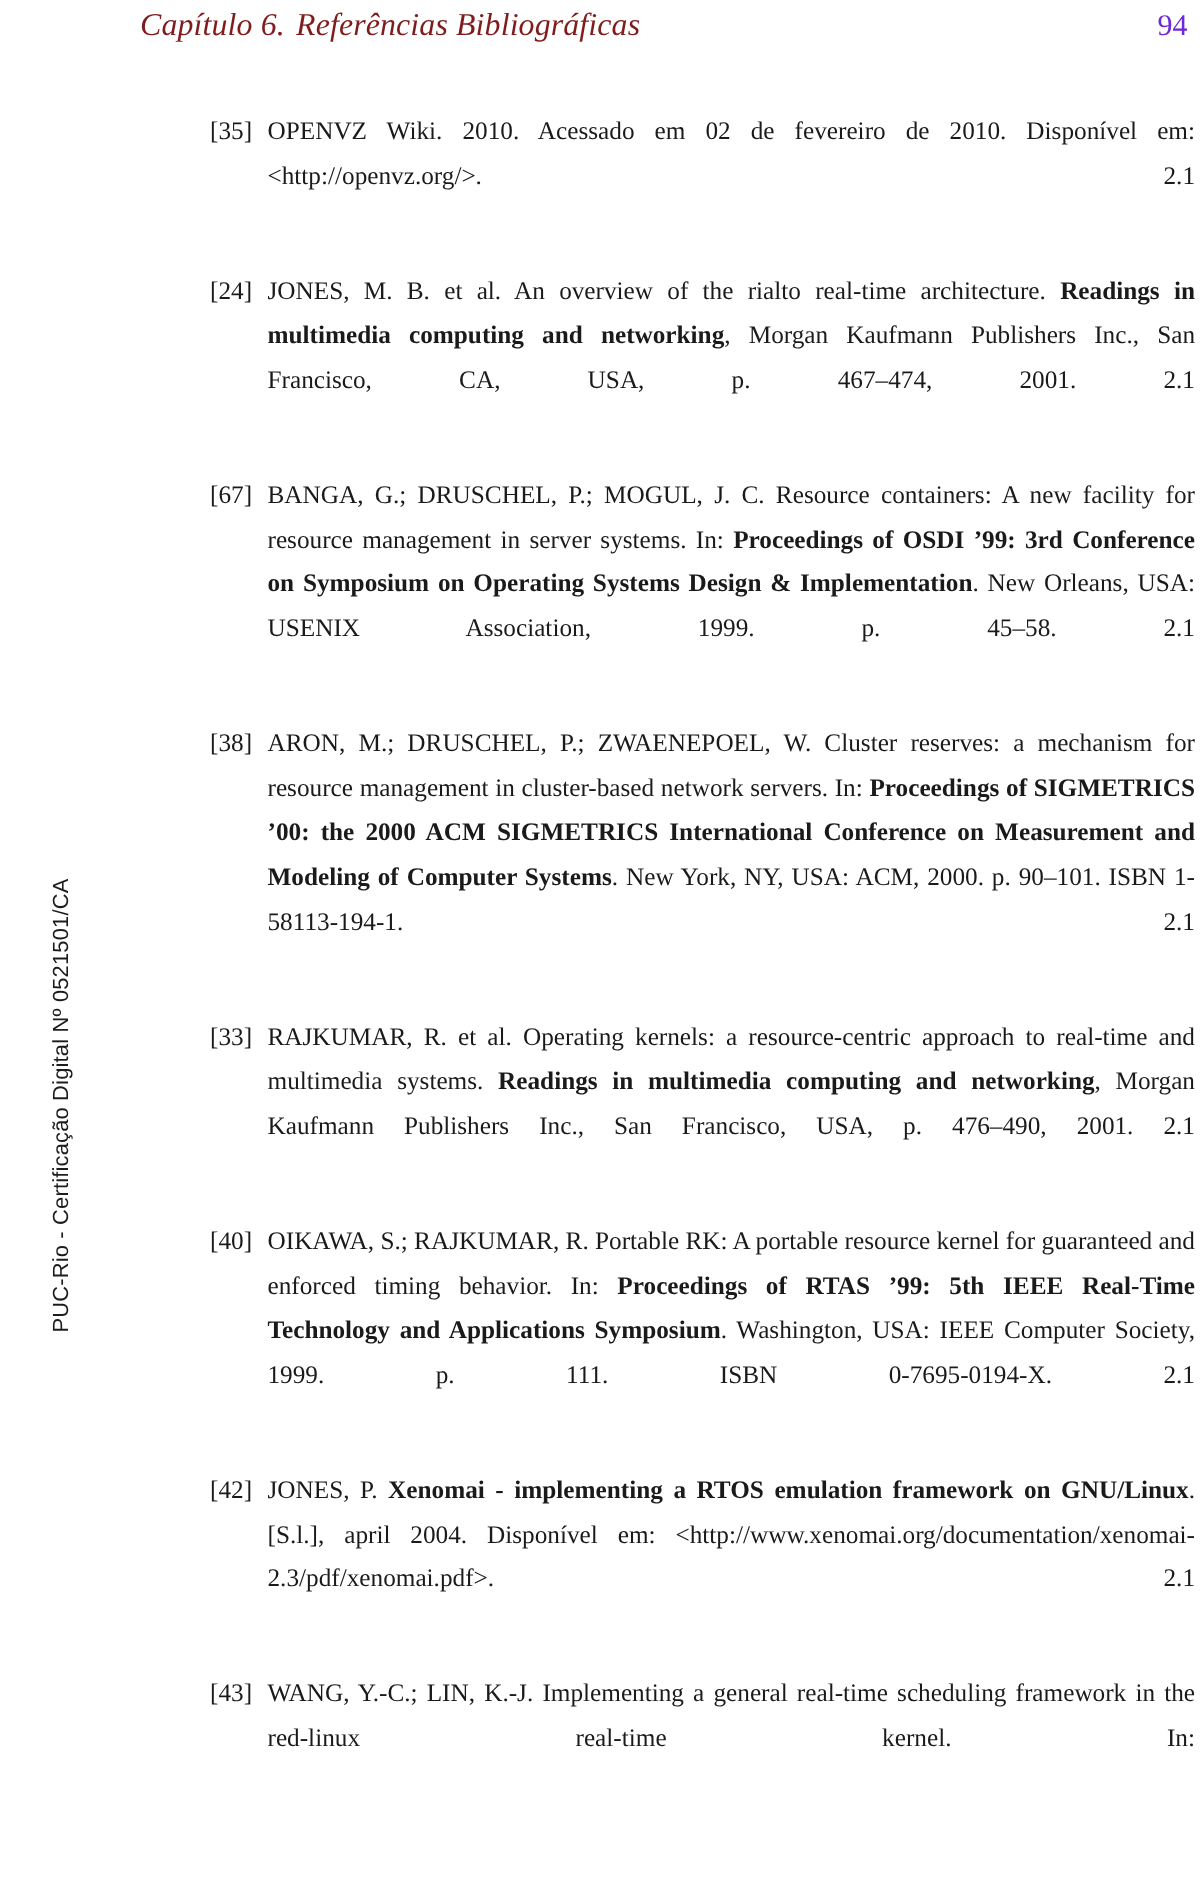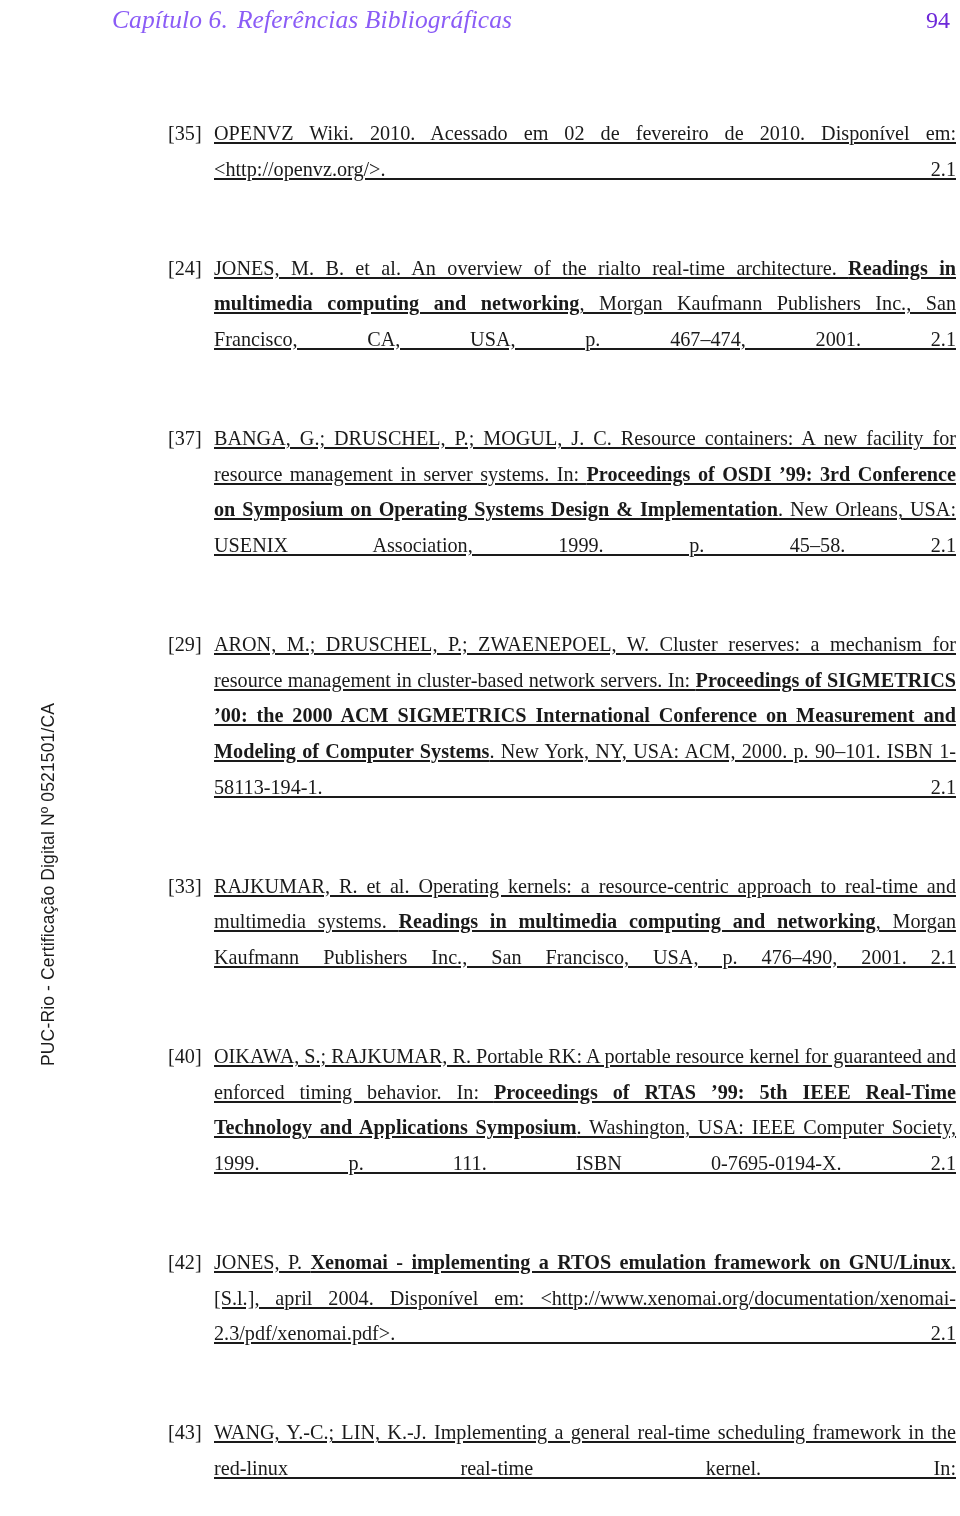--- a/index.html
+++ b/index.html
@@ -25,21 +25,21 @@
     width: 838px;
     height: 34px;
     display: flex;
     align-items: baseline;
     justify-content: space-between;
   }
   #page-header .chapter-line {
     font-style: italic;
     font-size: 25.5px;
     letter-spacing: 0.1px;
-    color: #8b5cf6;
+    color: #7f1d1d;
     white-space: nowrap;
   }
   #page-header .chapter-line .sep {
     display: inline-block;
     width: 9px;
   }
   #page-header .folio {
     font-size: 24px;
     color: #6d28d9;
     font-style: normal;
@@ -73,33 +73,32 @@
   }
   .ref-entry {
     position: relative;
     padding-left: 46px;
     margin-bottom: 21px;
     font-size: 20.2px;
     line-height: 35.6px;
     text-align: justify;
     text-justify: inter-word;
     hyphens: manual;
-    margin-top: 28px;
   }
   .ref-entry:last-child { margin-bottom: 0; }
   .ref-label {
     position: absolute;
     left: 0;
     top: 0;
     width: 44px;
     text-align: left;
     font-size: 20.2px;
     line-height: 35.6px;
   }
-  .ref-body { display: block; text-decoration: underline; }
+  .ref-body { display: block; }
   .ref-body b { font-weight: bold; }
   
   .ref-body::after {
     content: "";
     display: inline-block;
     width: 100%;
   }
 </style>
 </head>
 <body>
@@ -118,25 +117,25 @@
 <div id="biblio">
     <div class="ref-entry">
       <span class="ref-label">[35]</span>
       <span class="ref-body"><span>OPENVZ Wiki. 2010. Acessado em 02 de fevereiro de 2010. Disponível em: &lt;http://openvz.org/&gt;. 2.1</span></span>
     </div>
     <div class="ref-entry">
       <span class="ref-label">[24]</span>
       <span class="ref-body"><span>JONES, M. B. et al. An overview of the rialto real-time architecture. </span><b>Readings in multimedia computing and networking</b><span>, Morgan Kaufmann Publishers Inc., San Francisco, CA, USA, p. 467–474, 2001. 2.1</span></span>
     </div>
     <div class="ref-entry">
-      <span class="ref-label">[37]</span>
+      <span class="ref-label">[67]</span>
       <span class="ref-body"><span>BANGA, G.; DRUSCHEL, P.; MOGUL, J. C. Resource containers: A new facility for resource management in server systems. In: </span><b>Proceedings of OSDI ’99: 3rd Conference on Symposium on Operating Systems Design &amp; Implementation</b><span>. New Orleans, USA: USENIX Association, 1999. p. 45–58. 2.1</span></span>
     </div>
     <div class="ref-entry">
-      <span class="ref-label">[29]</span>
+      <span class="ref-label">[38]</span>
       <span class="ref-body"><span>ARON, M.; DRUSCHEL, P.; ZWAENEPOEL, W. Cluster reserves: a mechanism for resource management in cluster-based network servers. In: </span><b>Proceedings of SIGMETRICS ’00: the 2000 ACM SIGMETRICS International Conference on Measurement and Modeling of Computer Systems</b><span>. New York, NY, USA: ACM, 2000. p. 90–101. ISBN 1-58113-194-1. 2.1</span></span>
     </div>
     <div class="ref-entry">
       <span class="ref-label">[33]</span>
       <span class="ref-body"><span>RAJKUMAR, R. et al. Operating kernels: a resource-centric approach to real-time and multimedia systems. </span><b>Readings in multimedia computing and networking</b><span>, Morgan Kaufmann Publishers Inc., San Francisco, USA, p. 476–490, 2001. 2.1</span></span>
     </div>
     <div class="ref-entry">
       <span class="ref-label">[40]</span>
       <span class="ref-body"><span>OIKAWA, S.; RAJKUMAR, R. Portable RK: A portable resource kernel for guaranteed and enforced timing behavior. In: </span><b>Proceedings of RTAS ’99: 5th IEEE Real-Time Technology and Applications Symposium</b><span>. Washington, USA: IEEE Computer Society, 1999. p. 111. ISBN 0-7695-0194-X. 2.1</span></span>
     </div>

